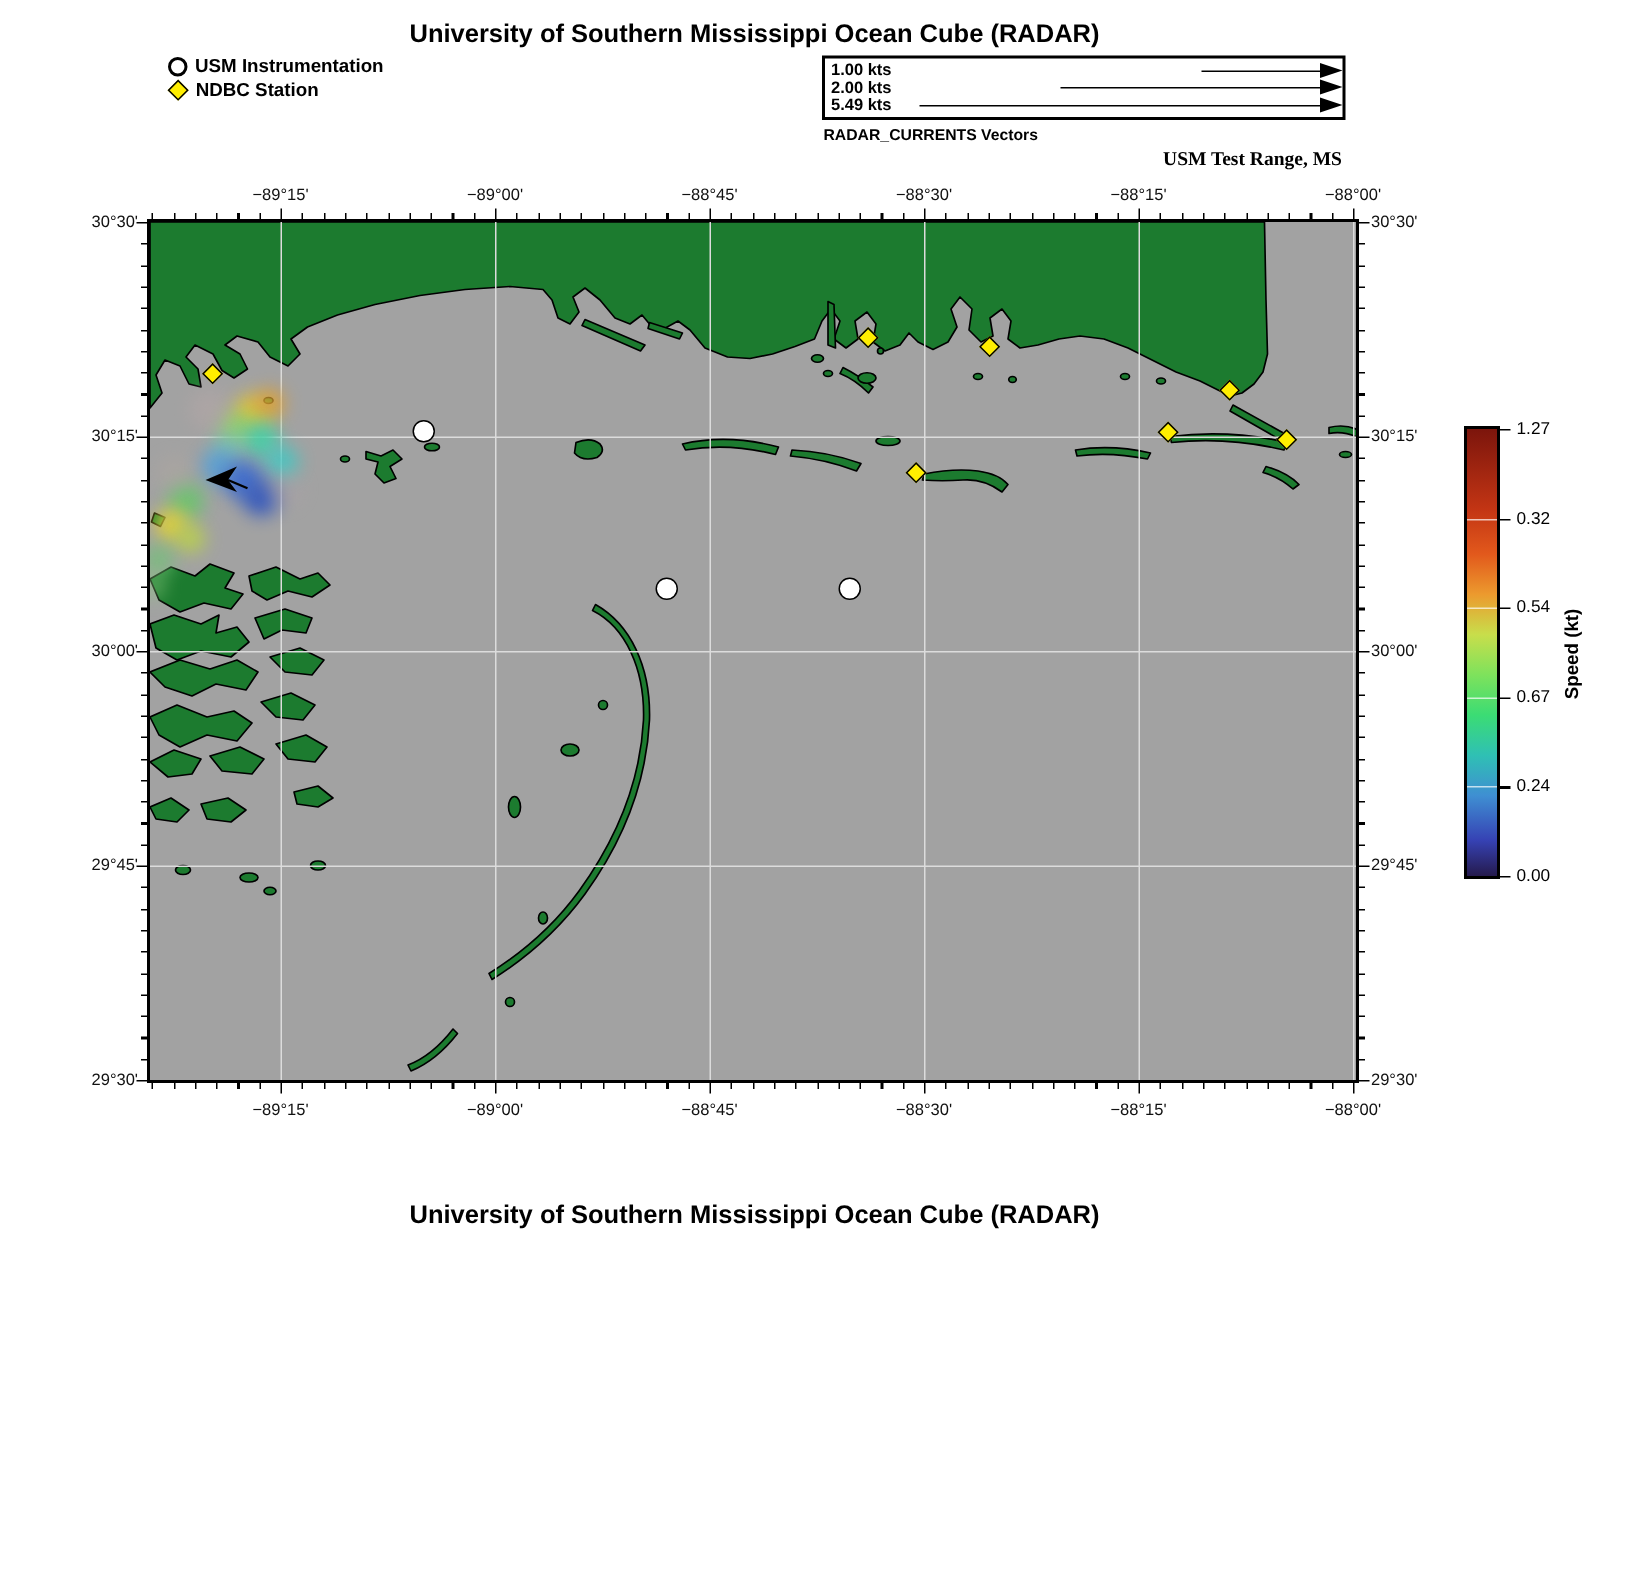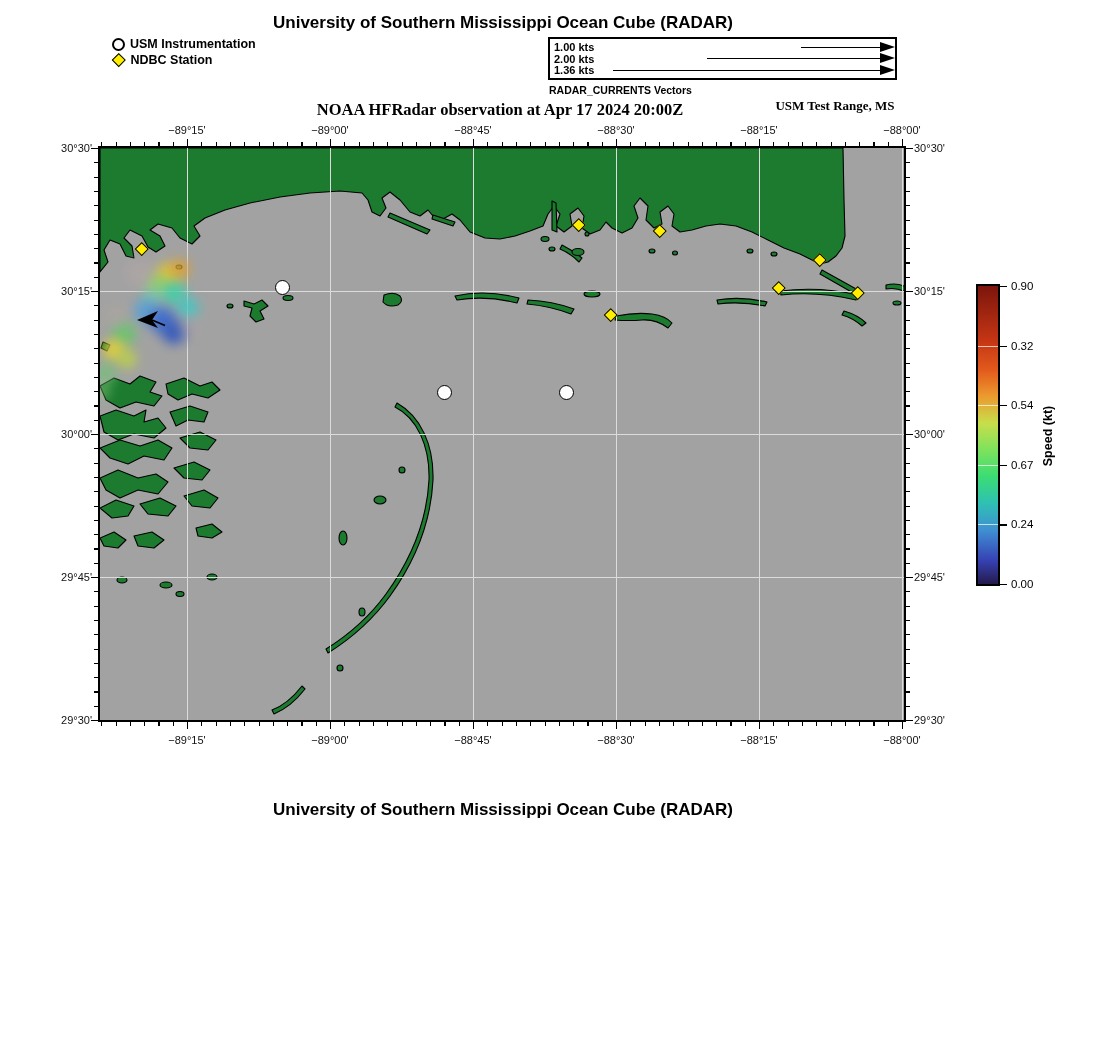--- a/index.html
+++ b/index.html
@@ -74,28 +74,27 @@
         <div class="vrow-label">1.00 kts</div>
         <div class="vrow-line" style="left: 247px; width: 80px;"></div>
         <div class="vrow-head" style="left: 326px;"></div>
       </div>
       <div class="vrow" style="top: 13.5px;">
         <div class="vrow-label">2.00 kts</div>
         <div class="vrow-line" style="left: 153px; width: 174px;"></div>
         <div class="vrow-head" style="left: 326px;"></div>
       </div>
       <div class="vrow" style="top: 25px;">
-        <div class="vrow-label">1.36 kts</div>
+        <div class="vrow-label">5.49 kts</div>
         <div class="vrow-line" style="left: 59px; width: 268px;"></div>
         <div class="vrow-head" style="left: 326px;"></div>
       </div>
     </div>
   <div id="vector-caption">RADAR_CURRENTS Vectors</div>
 
-  <div class="subtitle" style="left:500px;top:100px;">NOAA HFRadar observation at Apr 17 2024 20:00Z</div>
   <div class="region-label" style="left:835px;top:98px;">USM Test Range, MS</div>
 
   <div id="map">
     <svg id="coast-svg" width="804" height="572" viewBox="0 0 804 572">
       <g fill="#1c7b2f" stroke="#000" stroke-width="1.1" stroke-linejoin="round">
         <path d="M0,0 L743,0 L744,52 L745,88 L742,100 L736,108 L728,114 L720,116 L712,112 L700,106 L684,100 L668,92 L652,84 L636,78 L620,76 L606,78 L592,82 L580,84 L572,78 L574,66 L568,58 L560,64 L562,76 L554,80 L546,72 L548,58 L540,50 L534,58 L538,70 L532,80 L522,85 L512,80 L506,74 L500,82 L490,86 L482,80 L484,68 L478,60 L470,66 L472,78 L464,84 L456,78 L460,66 L454,58 L448,66 L443,78 L430,83 L415,88 L400,91 L385,90 L370,84 L360,72 L352,66 L343,71 L333,68 L328,62 L320,68 L310,64 L300,52 L290,44 L282,50 L286,60 L280,68 L272,64 L268,52 L262,45 L240,43 L210,45 L180,49 L150,55 L125,62 L105,70 L94,78 L100,88 L92,96 L80,90 L72,80 L58,76 L50,82 L60,88 L65,98 L56,104 L48,99 L42,88 L30,82 L24,90 L32,98 L34,110 L26,108 L20,96 L10,92 L4,102 L8,114 L0,124 Z"></path>
         <path d="M144,153 L154,156 L162,152 L168,158 L160,163 L164,171 L156,174 L150,168 L152,160 L144,158 Z"></path>
         <ellipse cx="130" cy="158" rx="3" ry="2"></ellipse>
         <ellipse cx="188" cy="150" rx="5" ry="2.5"></ellipse>
         <path d="M284,147 Q294,143 300,148 Q304,153 298,157 Q288,160 283,154 Z"></path>
@@ -420,21 +419,21 @@
     </div>
 
   <div id="colorbar-bar" style="background: linear-gradient(to top, rgb(37, 26, 77) 0%, rgb(54, 66, 180) 8%, rgb(63, 143, 210) 18%, rgb(47, 192, 180) 27%, rgb(59, 220, 116) 36%, rgb(126, 226, 92) 45%, rgb(200, 222, 75) 54%, rgb(236, 154, 46) 63%, rgb(226, 89, 28) 72%, rgb(195, 53, 20) 82%, rgb(124, 21, 12) 100%);">
       <div class="cb-line" style="top: 59.6px;"></div>
       <div class="cb-line" style="top: 119.2px;"></div>
       <div class="cb-line" style="top: 178.8px;"></div>
       <div class="cb-line" style="top: 238.4px;"></div>
     </div>
   <div id="colorbar-ticks">
       <div class="cb-tick" style="left: 1000px; top: 286px; width: 7px;"></div>
-      <div class="cb-label" style="left: 1011px; top: 280px;">0.90</div>
+      <div class="cb-label" style="left: 1011px; top: 280px;">1.27</div>
       <div class="cb-tick" style="left: 1000px; top: 345.6px; width: 7px;"></div>
       <div class="cb-label" style="left: 1011px; top: 339.6px;">0.32</div>
       <div class="cb-tick" style="left: 1000px; top: 405.2px; width: 7px;"></div>
       <div class="cb-label" style="left: 1011px; top: 399.2px;">0.54</div>
       <div class="cb-tick" style="left: 1000px; top: 464.8px; width: 7px;"></div>
       <div class="cb-label" style="left: 1011px; top: 458.8px;">0.67</div>
       <div class="cb-tick" style="left: 1000px; top: 524.4px; width: 7px;"></div>
       <div class="cb-label" style="left: 1011px; top: 518.4px;">0.24</div>
       <div class="cb-tick" style="left: 1000px; top: 584px; width: 7px;"></div>
       <div class="cb-label" style="left: 1011px; top: 578px;">0.00</div>

